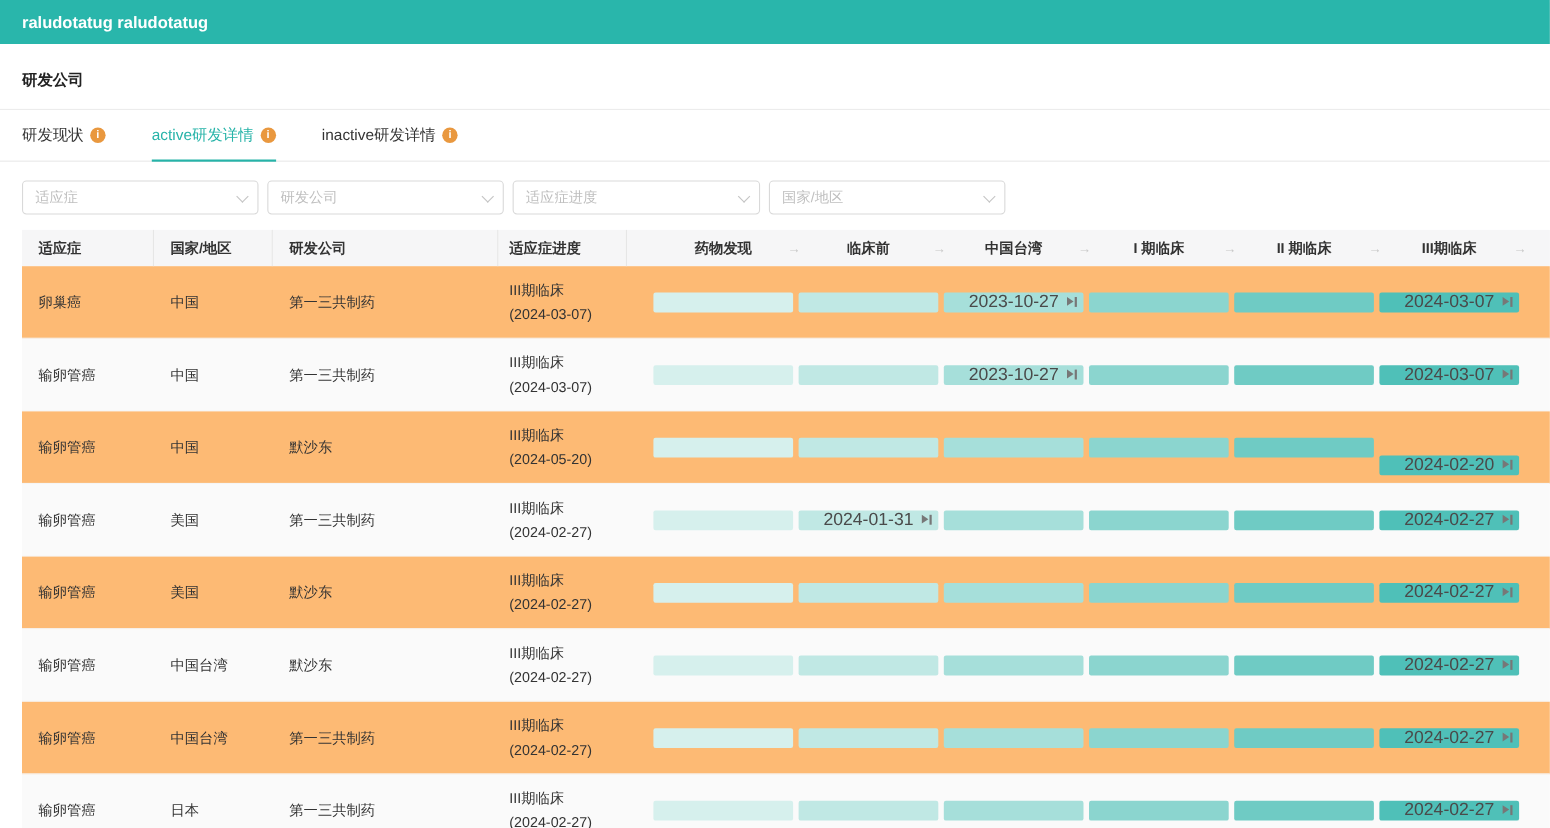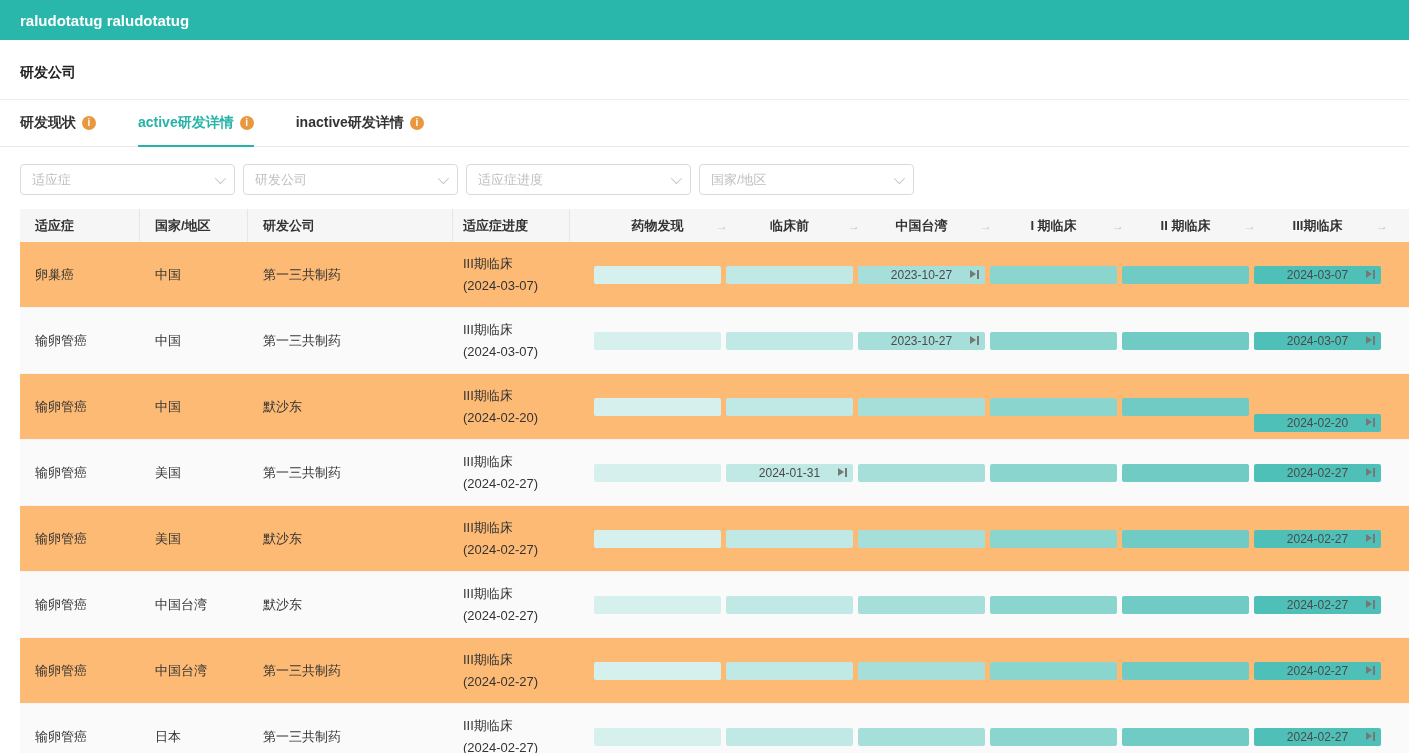--- a/index.html
+++ b/index.html
@@ -12,21 +12,21 @@
     font-size: 15px; font-weight: bold; box-shadow: 0 1px 4px rgba(0,0,0,.18); }
 
   
   .section-head { padding: 24px 20px 17px; font-size: 14px; font-weight: bold;
     color: #222; border-bottom: 1px solid #ececec; background:#fff; }
 
   
   .tabs { display: flex; gap: 42px; padding: 0 20px; height: 47px;
     align-items: center; border-bottom: 1px solid #e8e8e8; }
   .tab { position: relative; height: 100%; display: flex; align-items: center;
-    gap: 6px; font-size: 14px; font-weight: bold; color: #333; cursor: pointer; }
+    gap: 6px; font-size: 14px; font-weight: normal; color: #333; cursor: pointer; }
   .tab.active { color: var(--accent, #26b3a8); }
   .tab.active::after { content: ""; position: absolute; left: 0; right: 0;
     bottom: -1px; height: 2px; background: var(--accent, #26b3a8); }
   .info-icon { width: 14px; height: 14px; border-radius: 50%;
     background: var(--info, #e9983f); color: #fff; font-size: 10px;
     font-weight: bold; display: inline-flex; align-items: center;
     justify-content: center; font-style: normal; line-height: 1; }
   .info-icon::before { content: "i"; }
 
   
@@ -57,21 +57,21 @@
 
   .t-row { display: flex; align-items: center; height: 66px;
     border-bottom: 1px solid #f5f5f5; font-size: 13px; color: #333; background: #fdba74; }
   .t-row.alt { background: #fafafa; }
   .t-row .cell { display: flex; align-items: center; }
   .cell.col-prog { flex-direction: column; align-items: flex-start;
     justify-content: center; line-height: 22px; }
   .cell.col-bars { display: flex; gap: 5px; }
   .seg { flex: 1; height: 18px; border-radius: 2px; position: relative;
     display: flex; align-items: center; justify-content: center; cursor: pointer; }
-  .seg-date { font-size: 12px; color: #4a4a4a; }
+  .seg-date { font-size: 16px; color: #4a4a4a; }
   .play-icon { position: absolute; right: 6px; top: 50%; margin-top: -4.5px;
     width: 9px; height: 9px; cursor: pointer; }
   .play-icon::before { content: ""; position: absolute; left: 0; top: 0;
     border-left: 6px solid #777; border-top: 4.5px solid transparent;
     border-bottom: 4.5px solid transparent; }
   .play-icon::after { content: ""; position: absolute; right: 0; top: 0;
     width: 2px; height: 9px; background: #777; }
 </style>
 </head>
 <body>
@@ -181,21 +181,21 @@
           </div>
         </div>
   </div>
 
   <div class="t-row">
     <div class="cell col-ind">输卵管癌</div>
     <div class="cell col-reg">中国</div>
     <div class="cell col-comp">默沙东</div>
     <div class="cell col-prog">
       <div>III期临床</div>
-      <div>(2024-02-20)</div>
+      <div>(2024-05-20)</div>
     </div>
     <div class="cell col-bars">
           <div class="seg" style="background: rgb(214, 240, 237);"></div>
           <div class="seg" style="background: rgb(192, 232, 228);"></div>
           <div class="seg" style="background: rgb(166, 223, 218);"></div>
           <div class="seg" style="background: rgb(139, 213, 207);"></div>
           <div class="seg" style="background: rgb(111, 203, 196);"></div>
           <div class="seg" style="background: rgb(79, 192, 184); margin-top: 32px;">
             <span class="seg-date">2024-02-20</span>
             <span class="play-icon"></span>

